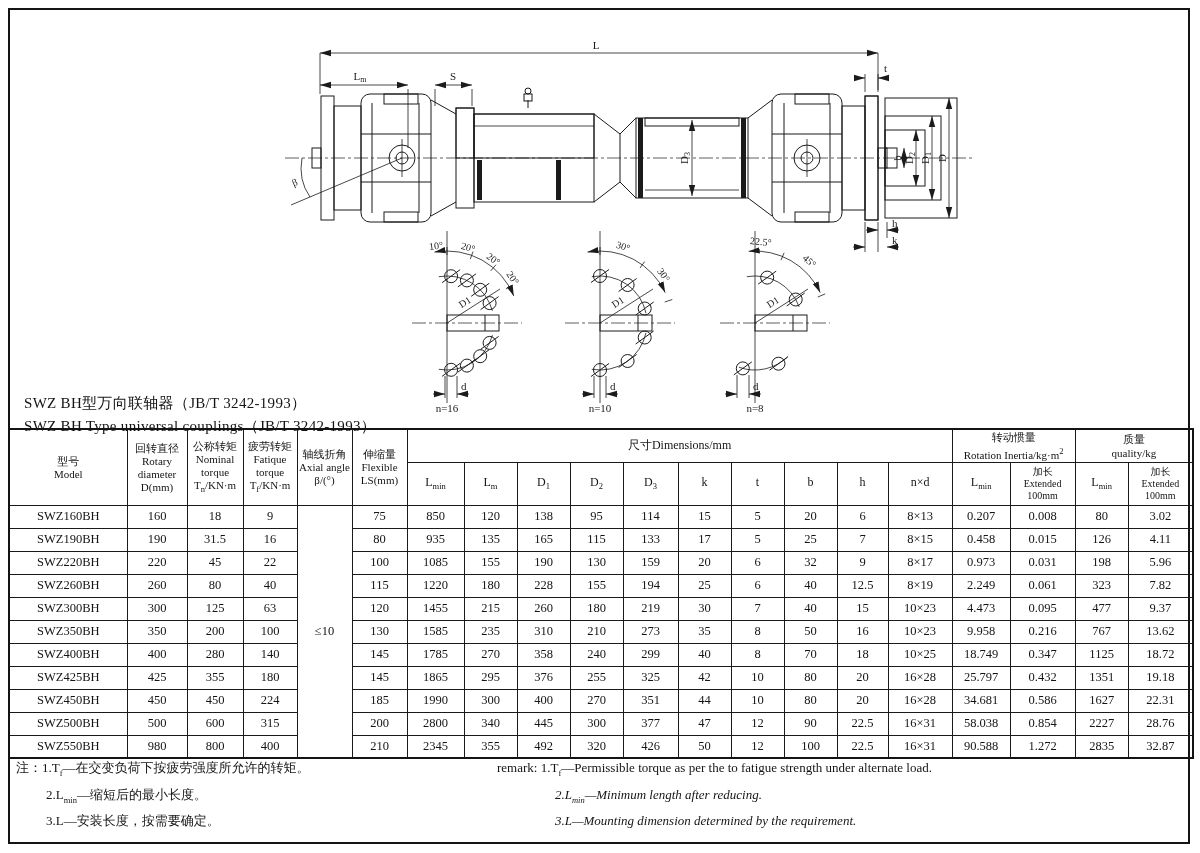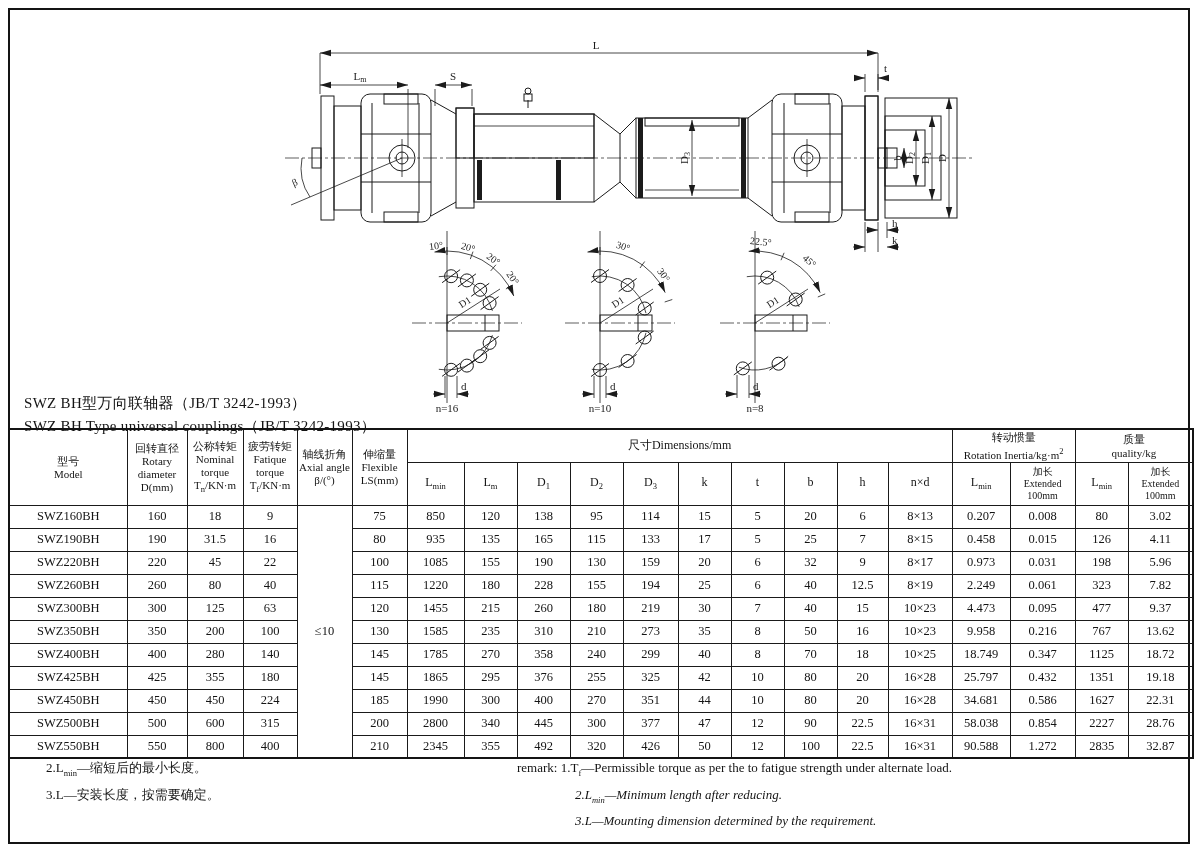--- a/index.html
+++ b/index.html
@@ -23,21 +23,21 @@
   thead tr.h2 th { height:43px; font-size:12px;margin-top:48px; }
   th .cnl { font-size:11px; line-height:14px; }
   th .enl { font-size:11px; line-height:13px; white-space:nowrap; }
   th.grp2 div { line-height:14px; font-size:11px; white-space:nowrap; }
   th.ext div { font-size:10px; line-height:12px; }
   tbody td { height:23px; font-size:12.5px; }
   sub { font-size:8.5px; }
   sup { font-size:8.5px; }
   .notes { position:absolute; top:757px; left:0; width:1200px; font-size:13px; }
   .notes-cn { position:absolute; left:16px; top:0; }
-  .notes-en { position:absolute; left:497px; top:0;margin-left:20px; }
+  .notes-en { position:absolute; left:497px; top:0; }
   .nline { line-height:21px; white-space:nowrap; }
   .notes-cn .nline.ind { padding-left:30px; }
   .notes-en .nline.ind { padding-left:58px;font-style:italic; }
 </style>
 </head>
 <body>
 
 <div class="page">
   <div class="frame"></div>
 
@@ -566,21 +566,21 @@
           <td>90</td>
           <td>22.5</td>
           <td>16×31</td>
           <td>58.038</td>
           <td>0.854</td>
           <td>2227</td>
           <td>28.76</td>
         </tr>
         <tr>
           <td>SWZ550BH</td>
-          <td>550</td>
+          <td>980</td>
           <td>800</td>
           <td>400</td>
           <td>210</td>
           <td>2345</td>
           <td>355</td>
           <td>492</td>
           <td>320</td>
           <td>426</td>
           <td>50</td>
           <td>12</td>
@@ -590,20 +590,21 @@
           <td>90.588</td>
           <td>1.272</td>
           <td>2835</td>
           <td>32.87</td>
         </tr>
       </tbody>
   </table>
 
   <div class="notes">
     <div class="notes-cn">
+      <div class="nline"><span>注：</span><span>1.T</span><sub>f</sub><span>—在交变负荷下按疲劳强度所允许的转矩。</span></div>
       <div class="nline ind"><span>2.L</span><sub>min</sub><span>—缩短后的最小长度。</span></div>
       <div class="nline ind"><span>3.L</span><sub></sub><span>—安装长度，按需要确定。</span></div>
     </div>
     <div class="notes-en">
       <div class="nline"><span>remark:</span> <span>1.T</span><sub>f</sub><span>—Permissible torque as per the to fatigue strength under alternate load.</span></div>
       <div class="nline ind"><span>2.L</span><sub>min</sub><span>—Minimum length after reducing.</span></div>
       <div class="nline ind"><span>3.L</span><sub></sub><span>—Mounting dimension determined by the requirement.</span></div>
     </div>
   </div>
 </div>

